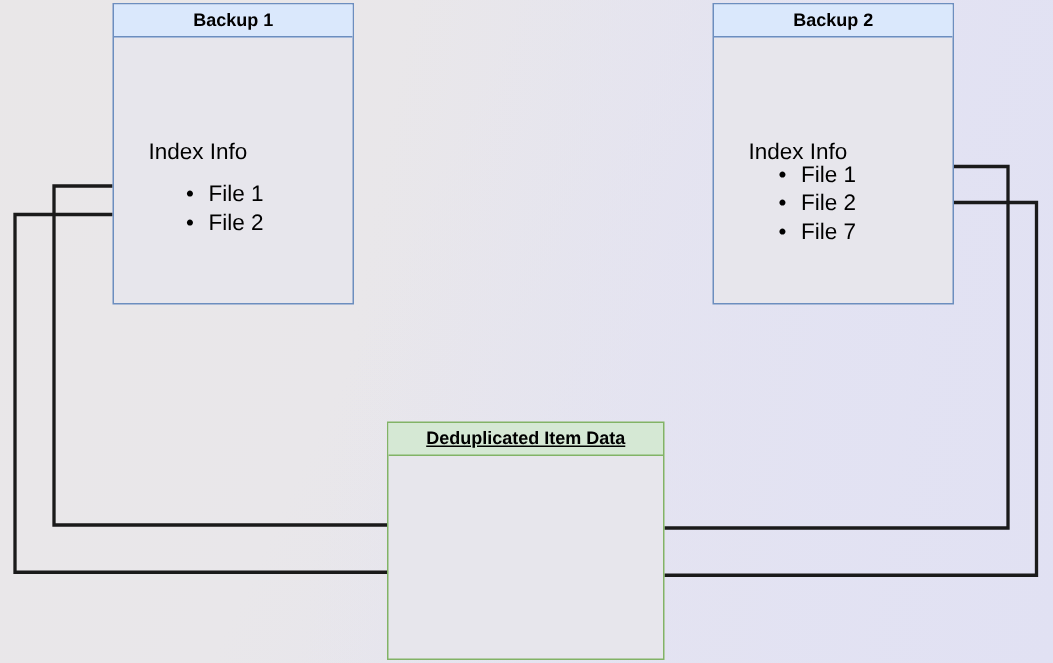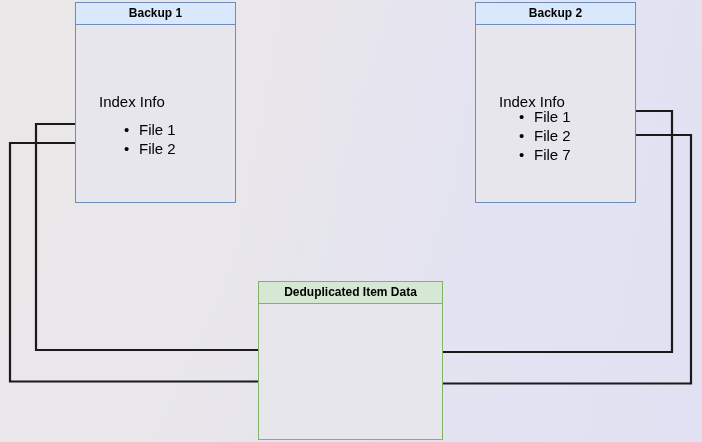--- a/index.html
+++ b/index.html
@@ -149,17 +149,17 @@
     <div class="body" style="height:178px;">
       <div class="label-indexinfo" style="left:23px; top:44px;">Index Info</div>
       <ul class="filelist" style="left:43px; top:82px;">
         <li>File 1</li>
         <li>File 2</li>
         <li>File 7</li>
       </ul>
     </div>
   </div>
 
-  <div class="box green" style="left:258px; top:281px; width:185px; height:159px;">
+  <div class="box green" style="left:258px; top:281px; width:185px; height:159px;text-decoration:underline;">
     <div class="titlebar">Deduplicated Item Data</div>
   </div>
 
 </div>
 
 </body></html>

